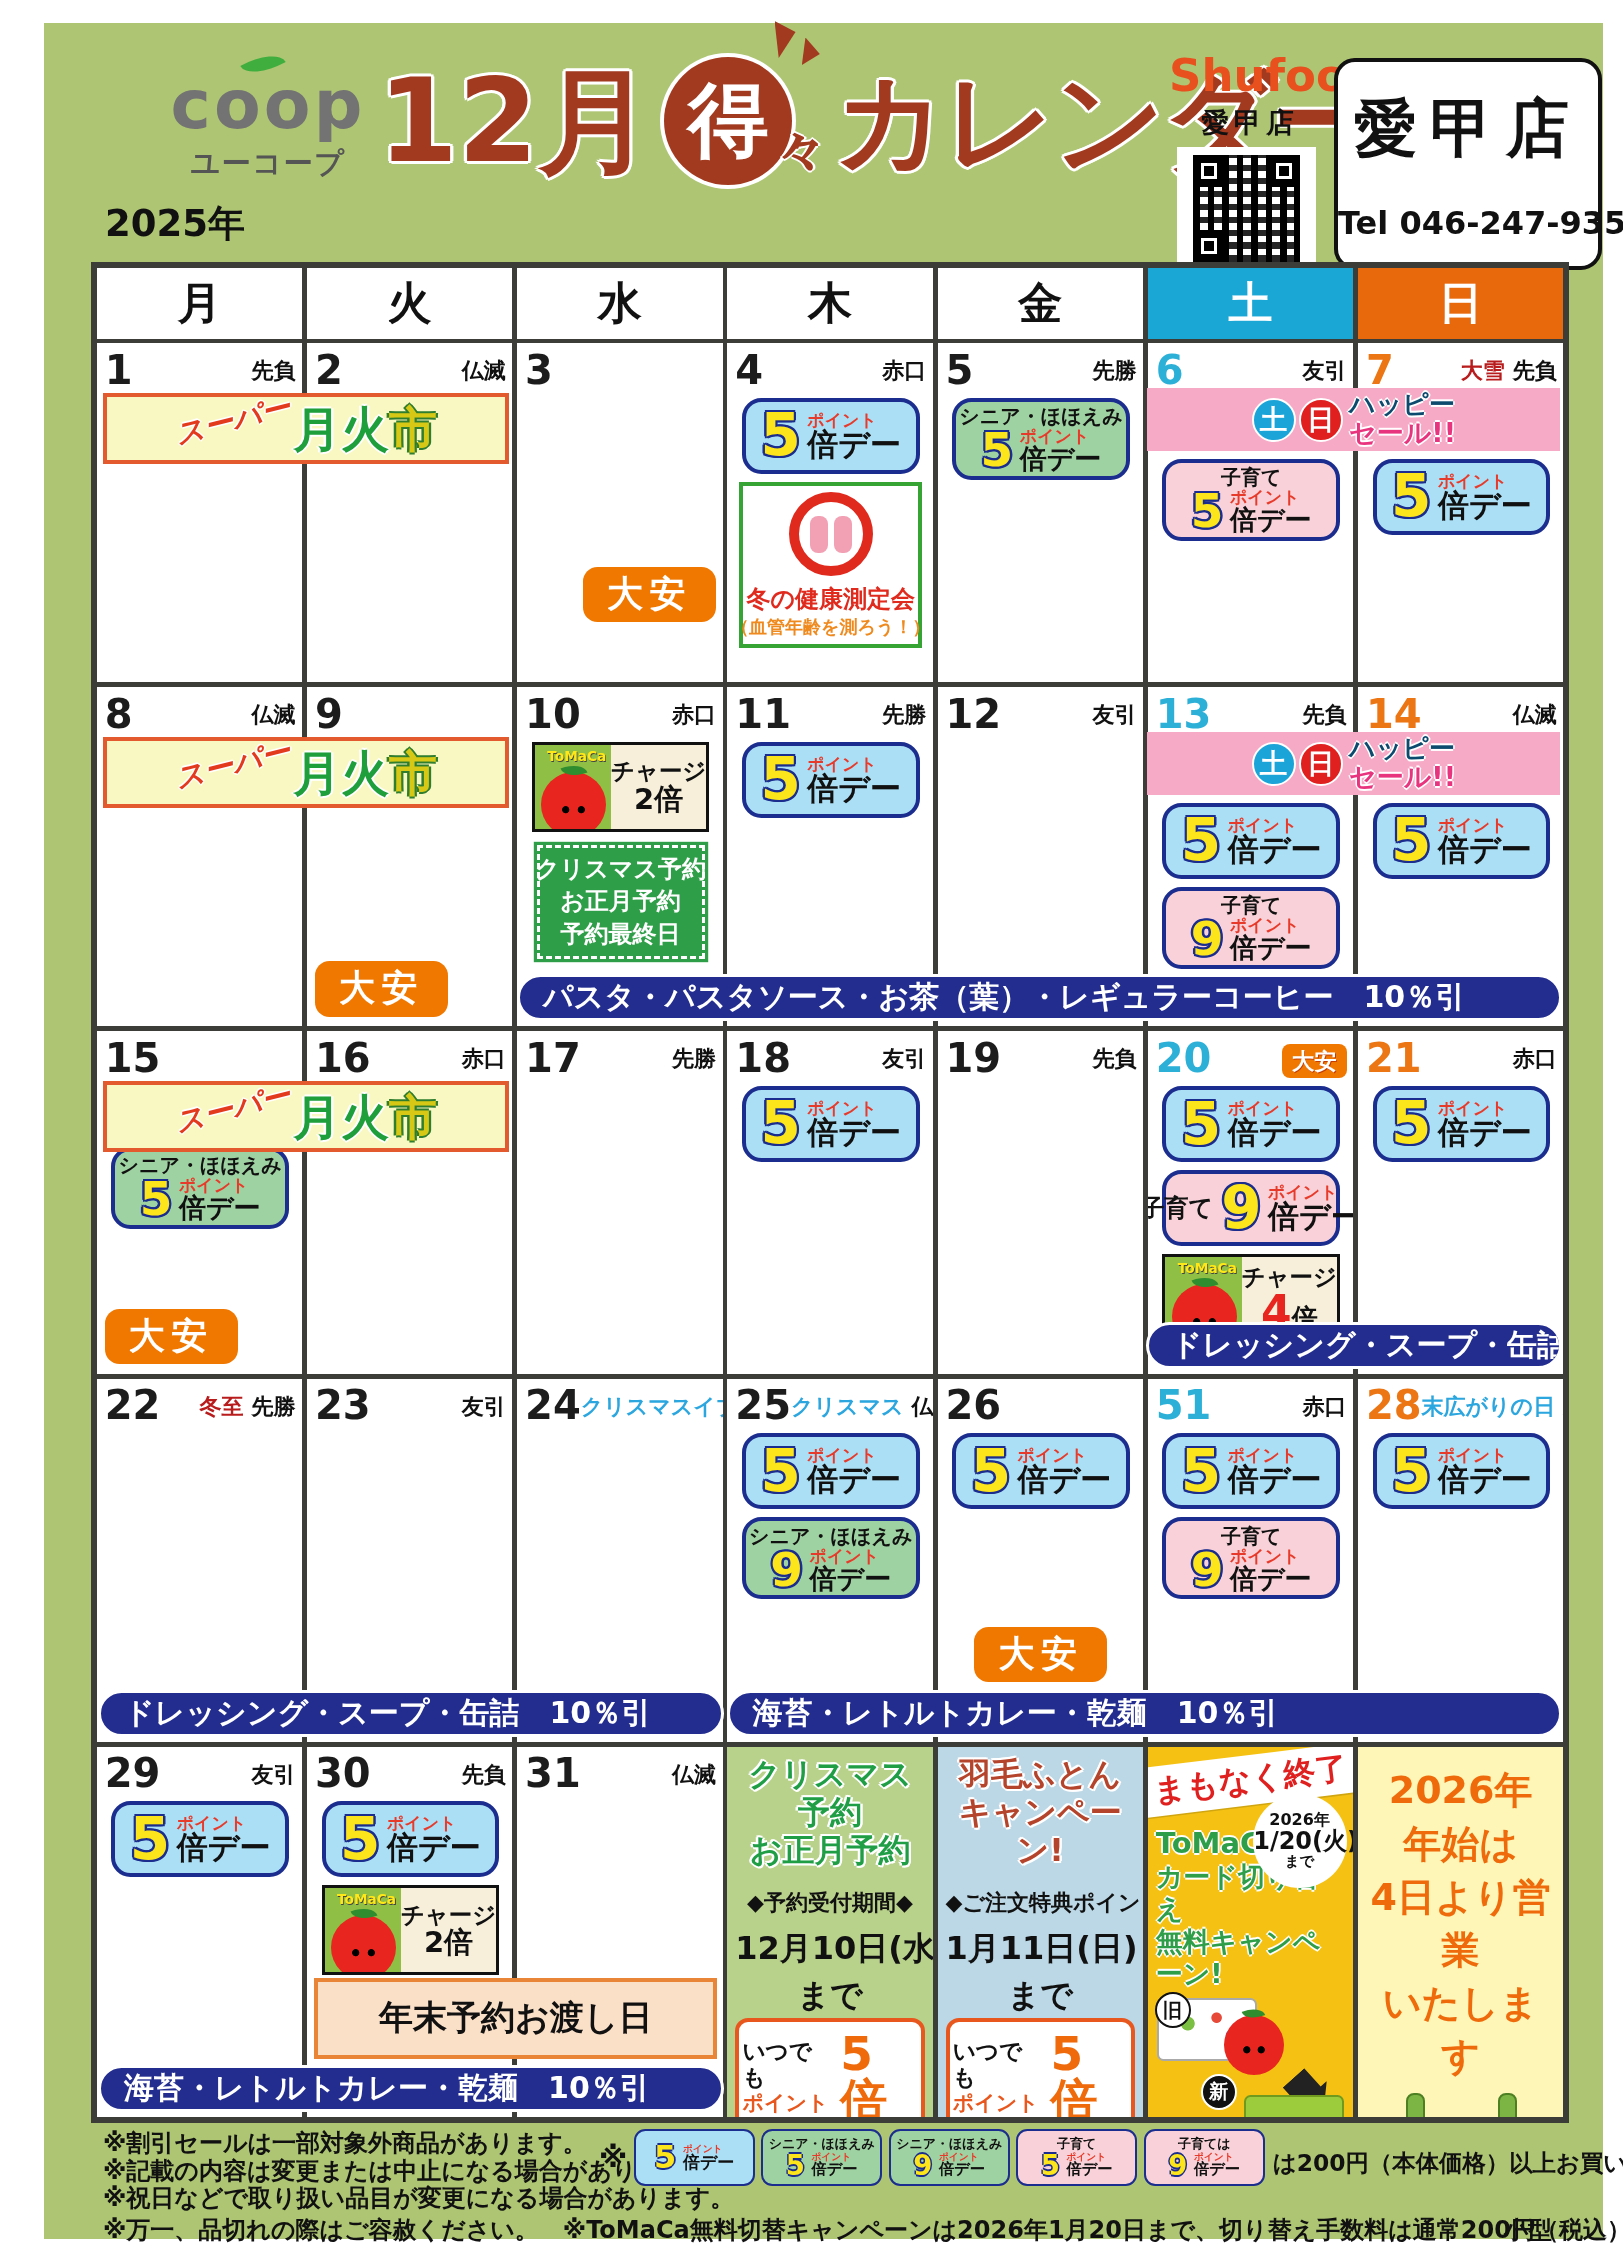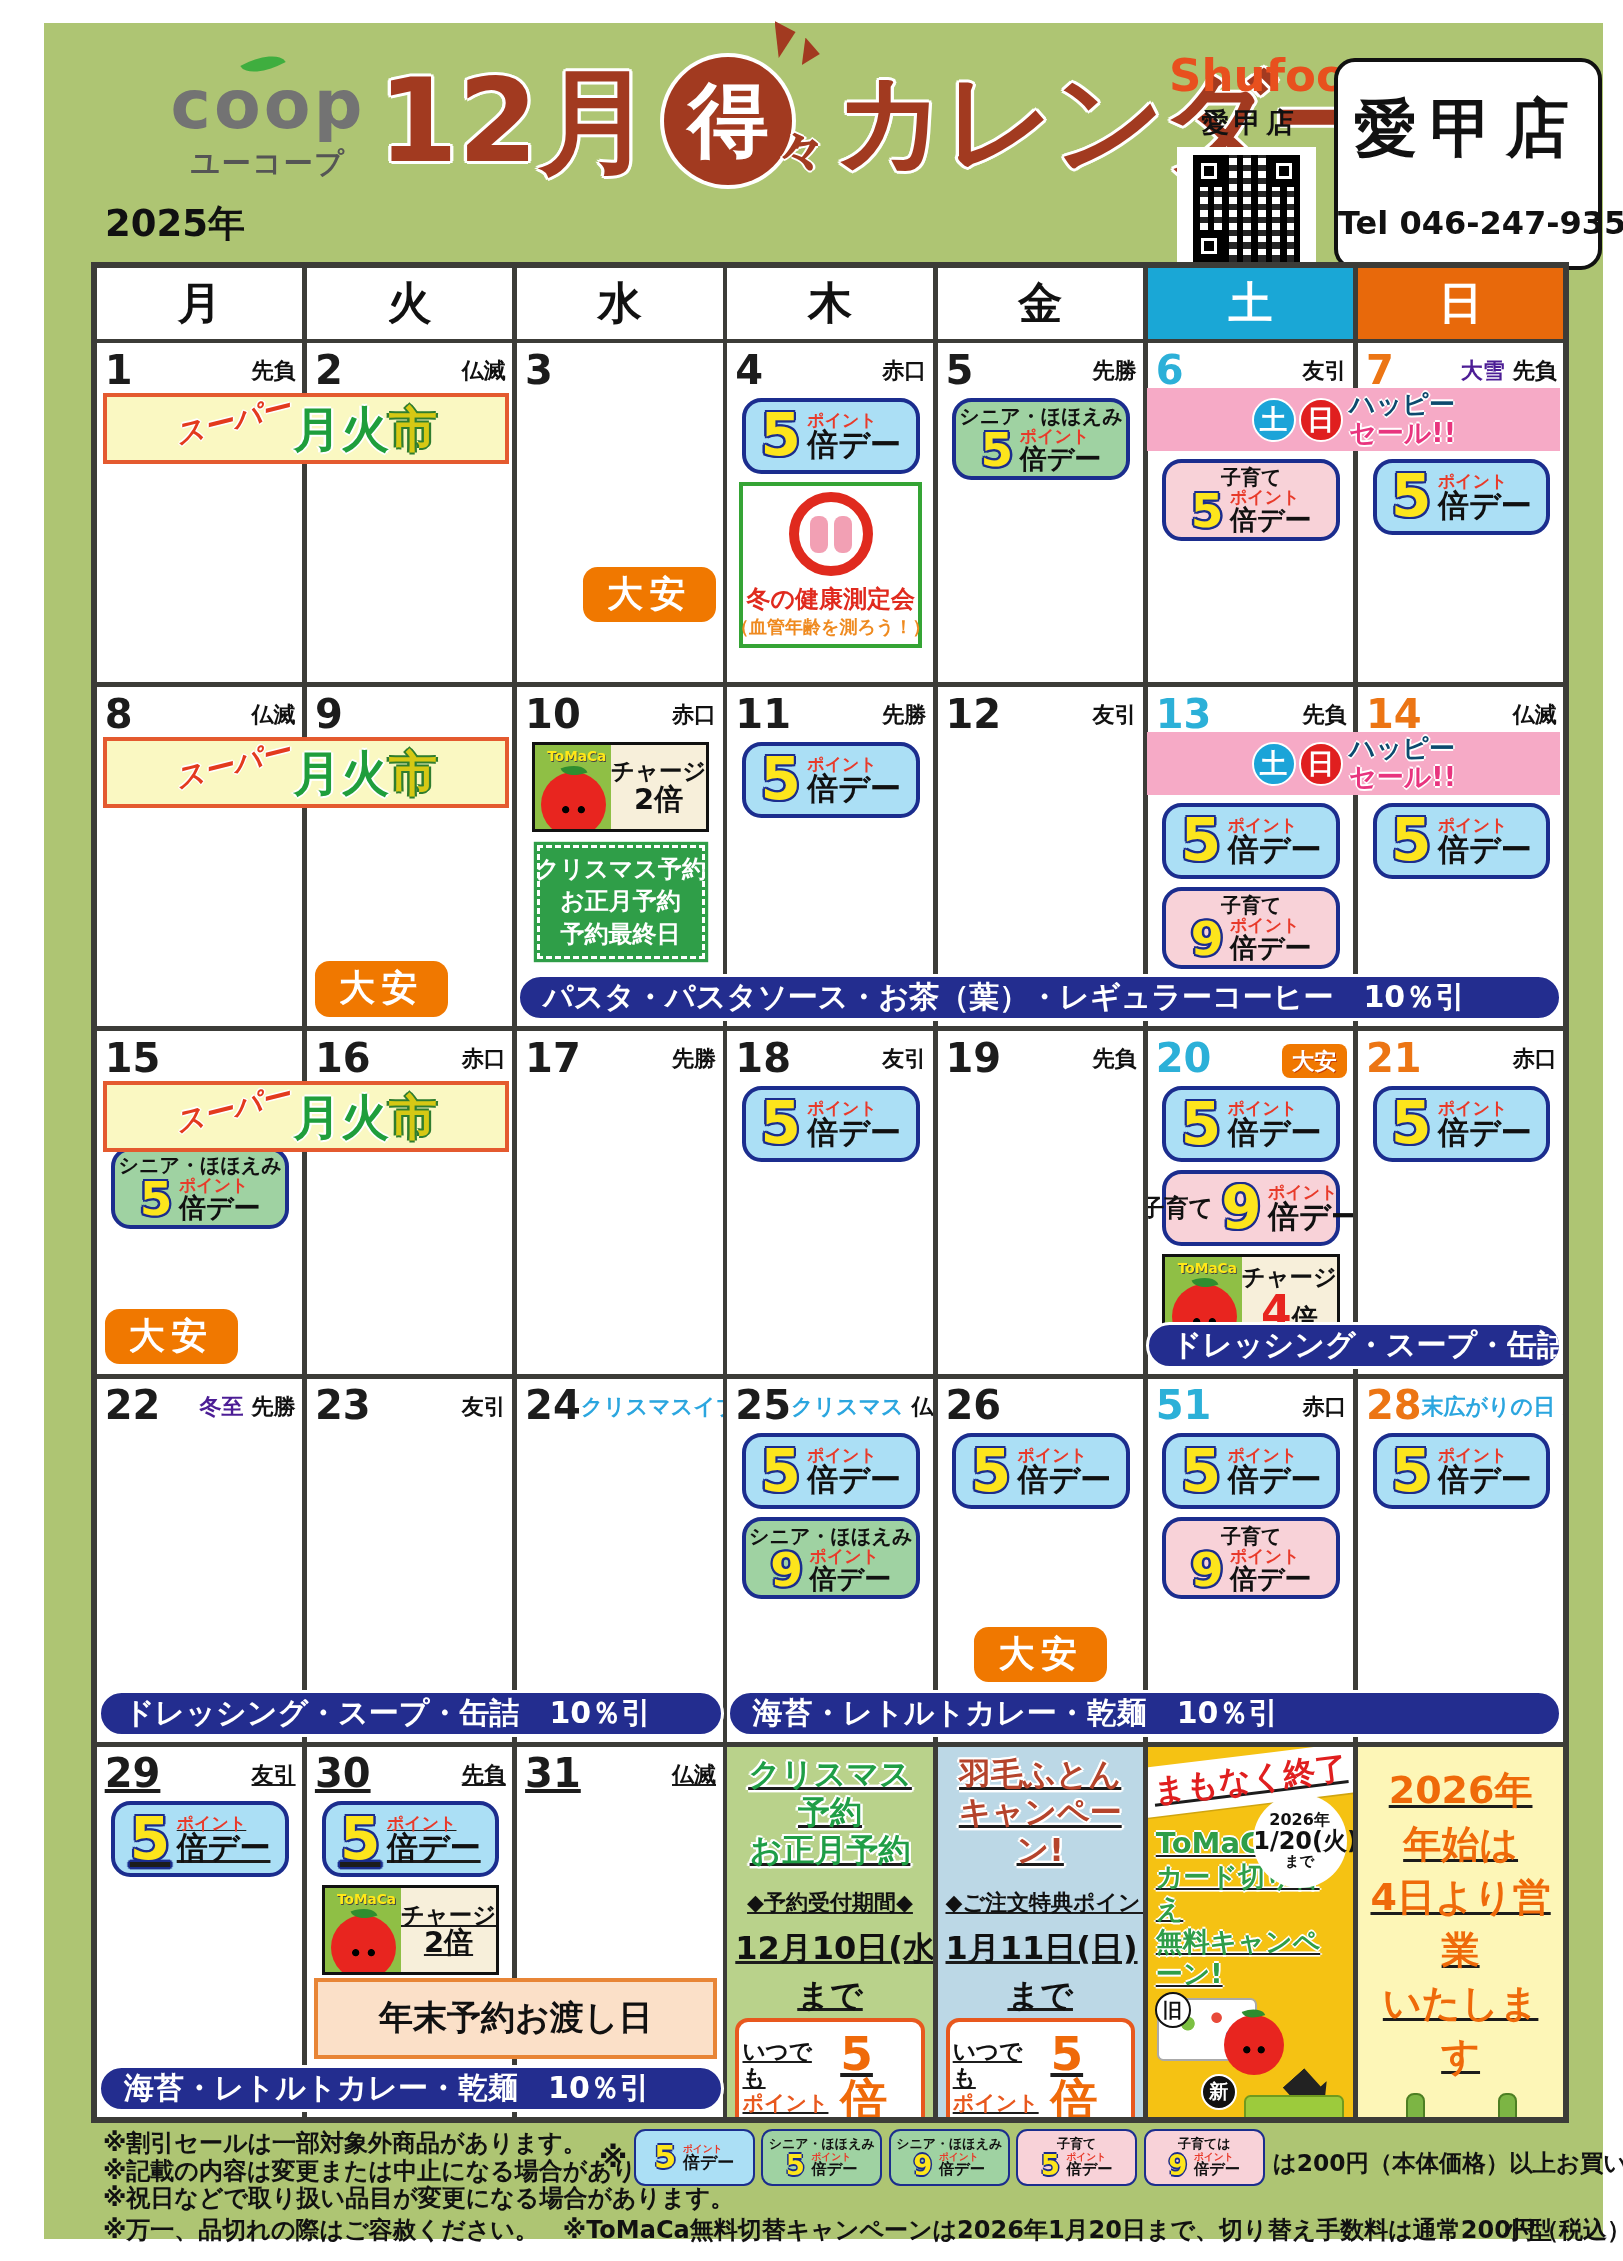--- a/index.html
+++ b/index.html
@@ -44,29 +44,29 @@
   .store-name{font-size:63px;font-weight:bold;letter-spacing:13px;margin-top:24px;color:#111;}
   .store-tel{font-size:32px;font-weight:bold;margin-top:32px;color:#111;white-space:nowrap;}
 
   
   .calendar{position:absolute;left:91px;top:262px;width:1478px;background:#3c3c38;padding:5.7px;box-sizing:border-box;}
   .whead{display:grid;grid-template-columns:repeat(7,1fr);gap:4.8px;height:71px;margin-bottom:4.8px;}
   .wh{background:#fff;display:flex;align-items:center;justify-content:center;font-size:44px;font-weight:bold;color:#111;}
   .wh.sat{background:#1aa7d6;color:#fff;}
   .wh.sun{background:#e8690b;color:#fff;}
   .week{position:relative;display:grid;grid-template-columns:repeat(7,1fr);gap:4.8px;margin-bottom:4.8px;}
-  .week.last{margin-bottom:1px;text-decoration:underline;}
+  .week.last{margin-bottom:1px;}
   .cell{background:#fff;position:relative;display:flex;flex-direction:column;box-sizing:border-box;padding:6.5px 6.5px 6.5px 8px;overflow:hidden;}
   .cell-top{display:flex;justify-content:space-between;align-items:flex-start;flex:0 0 auto;}
   .dnum{font-size:40px;font-weight:bold;line-height:1;color:#1c1c1c;}
   .dnum.sat{color:#2cb0d8}.dnum.sun{color:#ec7514}
   .rkline{display:flex;gap:8px;align-items:center;margin-top:6.5px;font-weight:bold;}
   .rk{font-size:22px;color:#111;white-space:nowrap;}
   .sp{font-size:22px;white-space:nowrap;}
-  .sp.g{color:#4c1d95}.sp.b{color:#2ba6df}
+  .sp.g{color:#b91c1c}.sp.b{color:#2ba6df}
   .rk-taian{font-size:22.6px;color:#fff;background:#f07800;border-radius:8px;padding:1.6px 9.7px;font-weight:bold;
             text-shadow:0.8px 0.8px 0 #c33c00;}
   .badges{display:flex;flex-direction:column;align-items:center;gap:8px;width:100%;flex:0 0 auto;}
 
   
   .pbadge{width:93%;border:4px solid #1b2d8e;border-radius:19.4px;box-sizing:border-box;padding:3.2px 3.2px;
           display:flex;flex-direction:column;align-items:center;justify-content:center;background:#abdff5;min-height:76px;}
   .pbadge.green{background:#9fd2a2}
   .pbadge.pink{background:#f8d2d8}
   .pb-head{font-size:20px;font-weight:bold;color:#111;line-height:1.15;white-space:nowrap;}

